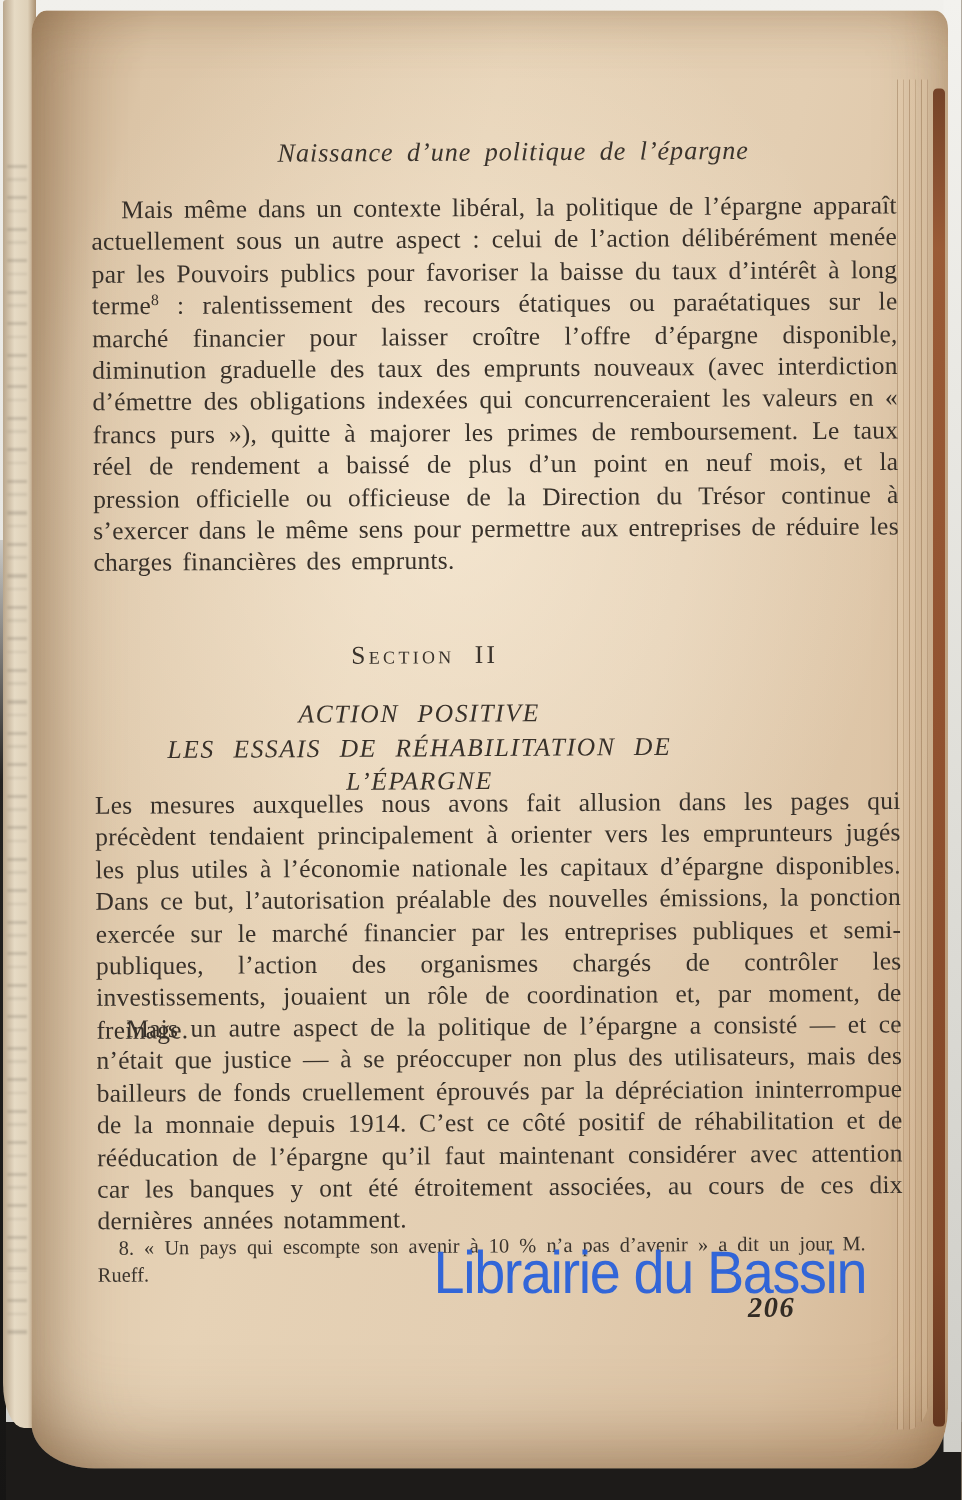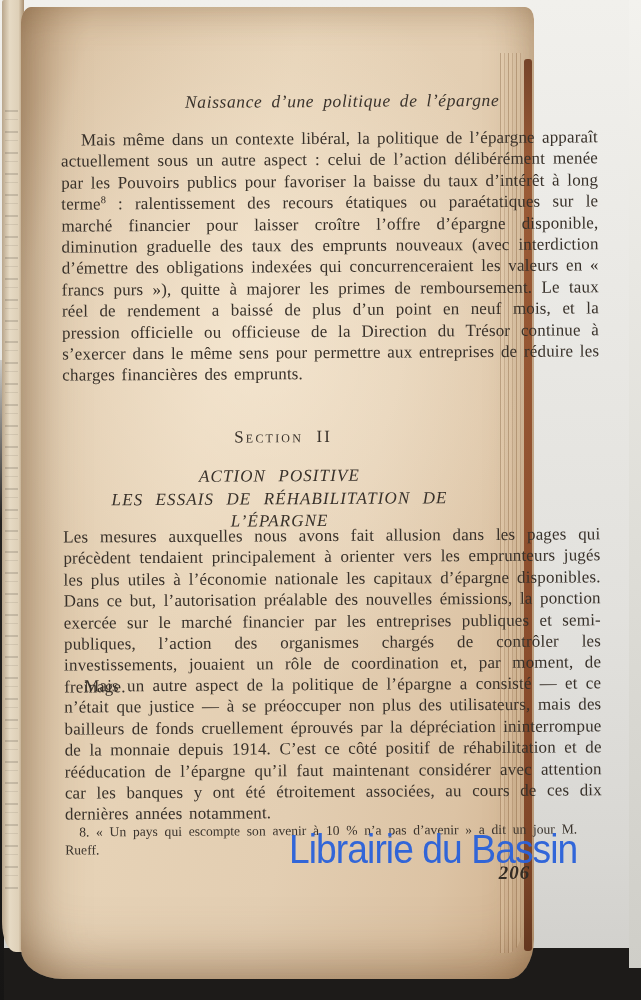--- a/index.html
+++ b/index.html
@@ -33,21 +33,21 @@
   .facing-text-noise{
     position:absolute;left:3px;top:110px;width:13px;height:780px;opacity:.5;
     background:repeating-linear-gradient(180deg,
       rgba(70,62,52,.38) 0 2px, transparent 2px 9px,
       rgba(70,62,52,.22) 9px 10.5px, transparent 10.5px 21px);
     filter:blur(.6px);
   }
 
   
   .page{
-    position:absolute;left:21px;top:7px;width:513px;height:972px;
+    position:absolute;left:21px;top:7px;width:611px;height:972px;
     background:
       radial-gradient(ellipse 420px 520px at 46% 34%, rgba(255,245,228,.55), rgba(255,245,228,0) 70%),
       linear-gradient(104deg,#c4a786 0%,#dcc5a7 10%,#e6d2b6 38%,#e3ceb2 62%,#dcc3a4 84%,#cfb08d 100%);
     background-color:#e0cbb0;
     border-radius:10px 9px 26px 42px / 16px 12px 40px 30px;
     box-shadow:
       inset 34px 0 55px -28px rgba(110,78,45,.55),
       inset -26px 0 45px -24px rgba(120,84,48,.38),
       inset 0 -44px 60px -34px rgba(115,78,44,.5),
       inset 0 26px 44px -30px rgba(150,110,70,.35);

